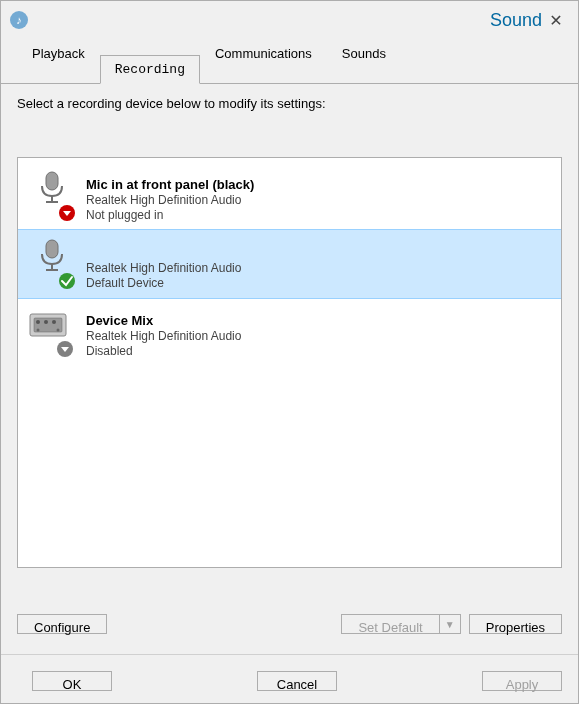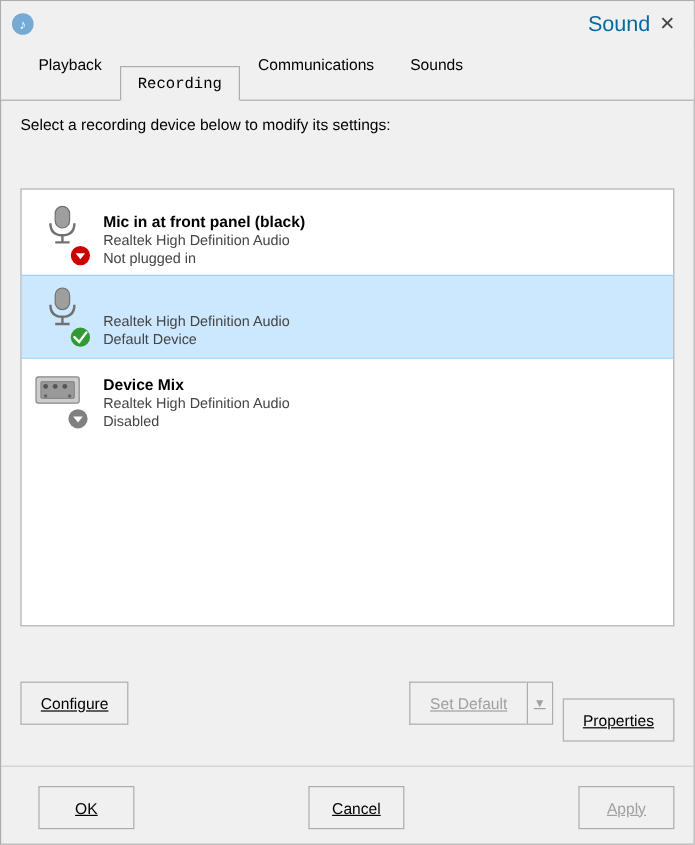--- a/index.html
+++ b/index.html
@@ -150,22 +150,21 @@
       display: flex;
       gap: 0;
     }
     .btn {
       padding: 5px 16px;
       font-size: 13px;
       background: #f0f0f0;
       border: 1px solid #adadad;
       cursor: pointer;
       min-width: 80px;
-      height: 36px;
-      text-decoration: underline;
+      height: 20px;
     }
     .btn-disabled {
       color: #a0a0a0;
       cursor: default;
     }
     .btn-set-default {
       border-right: none;
       min-width: 90px;
     }
     .btn-dropdown {
@@ -316,21 +315,21 @@
         </div>
 
       </div>
     </div>
 
     <div class="bottom-buttons-row1">
       <button class="btn">Configure</button>
       <div class="btn-group-right">
         <button class="btn btn-set-default btn-disabled">Set Default</button>
         <button class="btn btn-dropdown btn-disabled">▼</button>
-        <button class="btn" style="margin-left:8px;margin-top:14px;">Properties</button>
+        <button class="btn" style="margin-left:8px;">Properties</button>
       </div>
     </div>
   </div>
 
   <div class="separator"></div>
 
   <div class="bottom-buttons-row2">
     <button class="btn btn-ok">OK</button>
     <button class="btn btn-cancel">Cancel</button>
     <button class="btn btn-apply btn-disabled">Apply</button>

